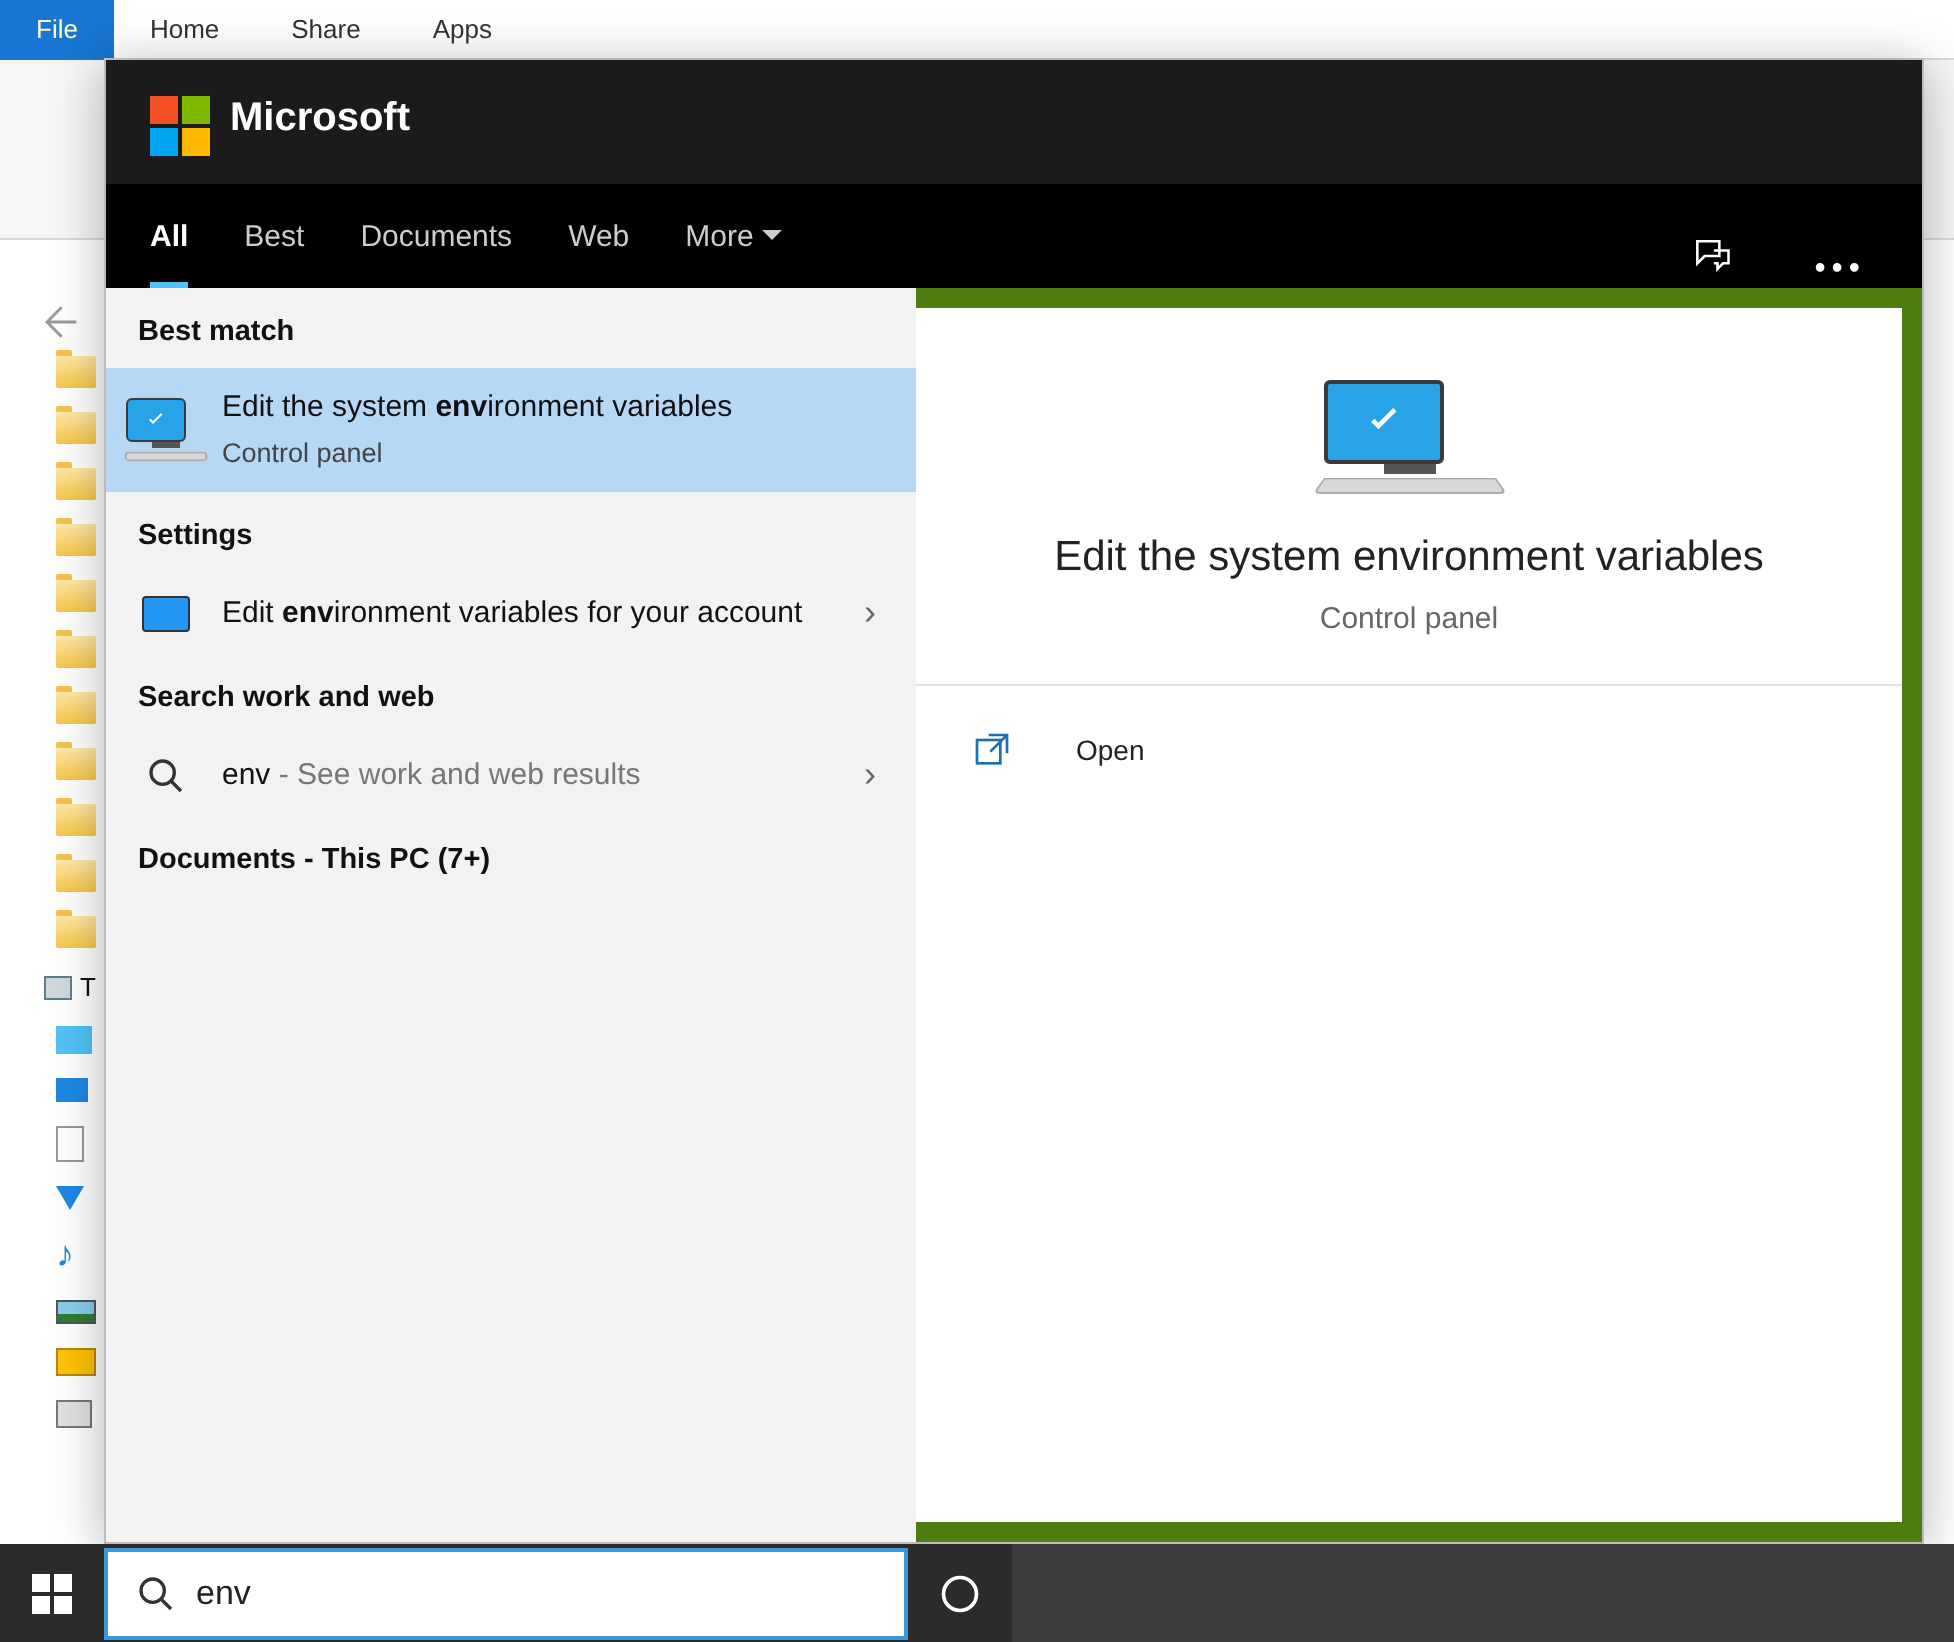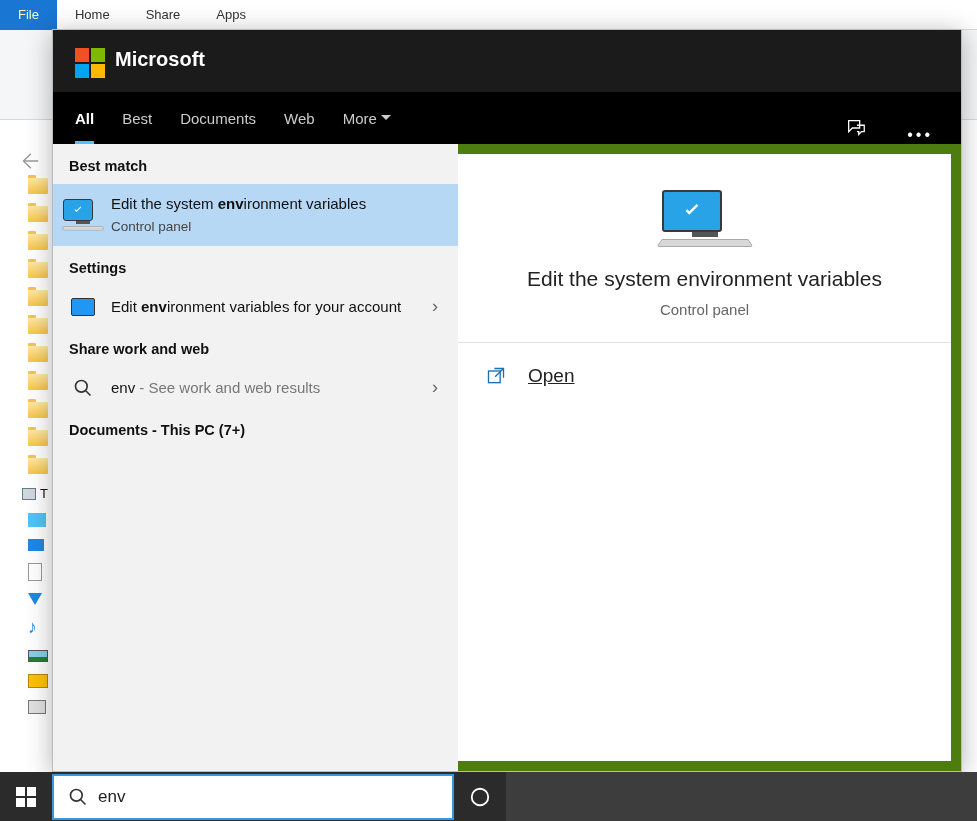--- a/index.html
+++ b/index.html
@@ -52,21 +52,21 @@
 .result.sel { background:#b7d8f5;}
 .result .ico { width:28px; display:flex; justify-content:center;}
 .result .tx { flex:1; font-size:15px; color:#111; line-height:1.35;}
 .result .tx .sub { font-size:13.5px; color:#444; margin-top:4px;}
 .result .chev { color:#666; font-size:18px; padding:0 4px;}
 .bold { font-weight:700; }
 
 .preview-hero { text-align:center; padding: 36px 20px 24px; border-bottom:1px solid #e3e3e3;}
 .preview-hero .ptitle { font-size:21px; color:#222; margin-top:18px;}
 .preview-hero .psub { font-size:15px; color:#666; margin-top:10px;}
-.open-row { display:flex; align-items:center; gap:22px; padding:22px 28px; font-size:19px; color:#222; cursor:pointer;text-decoration:underline;}
+.open-row { display:flex; align-items:center; gap:32px; padding:22px 28px; font-size:14px; color:#222; cursor:pointer;}
 
 
 .mon-wrap { display:inline-block; position:relative; }
 .mon { width:60px; height:42px; background:#29a3e8; border:2px solid #3a3a3a; border-radius:3px; display:flex; align-items:center; justify-content:center;}
 .mon.sm { width:30px; height:22px; border-width:1.5px;}
 .mon svg { width:22px; height:22px; }
 .mon.sm svg { width:12px; height:12px; }
 .mon-stand { width:26px; height:5px; background:#555; margin:0 auto; }
 .mon.sm + .mon-stand { width:14px; height:3px;}
 .kbd { width:86px; height:10px; background:#d8d8d8; border:1px solid #aaa; border-radius:0 0 3px 3px; margin-top:2px; transform: perspective(60px) rotateX(45deg); transform-origin: top;}
@@ -181,21 +181,21 @@
       <div class="sec-h">Settings</div>
 
       <div class="result">
         <div class="ico">
           <div style="width:24px;height:18px;background:#2196f3;border:1px solid #333;border-radius:2px"></div>
         </div>
         <div class="tx"><span>Edit </span><span class="bold">env</span><span>ironment variables for your account</span></div>
         <div class="chev">›</div>
       </div>
 
-      <div class="sec-h">Share work and web</div>
+      <div class="sec-h">Search work and web</div>
 
       <div class="result">
         <div class="ico">
           <svg width="20" height="20" viewBox="0 0 24 24">
               <circle cx="10" cy="10" r="7" fill="none" stroke="#333" stroke-width="2"></circle>
               <line x1="15" y1="15" x2="21" y2="21" stroke="#333" stroke-width="2"></line>
             </svg>
         </div>
         <div class="tx"><span>env</span><span style="color:#777"> - See work and web results</span></div>
         <div class="chev">›</div>

